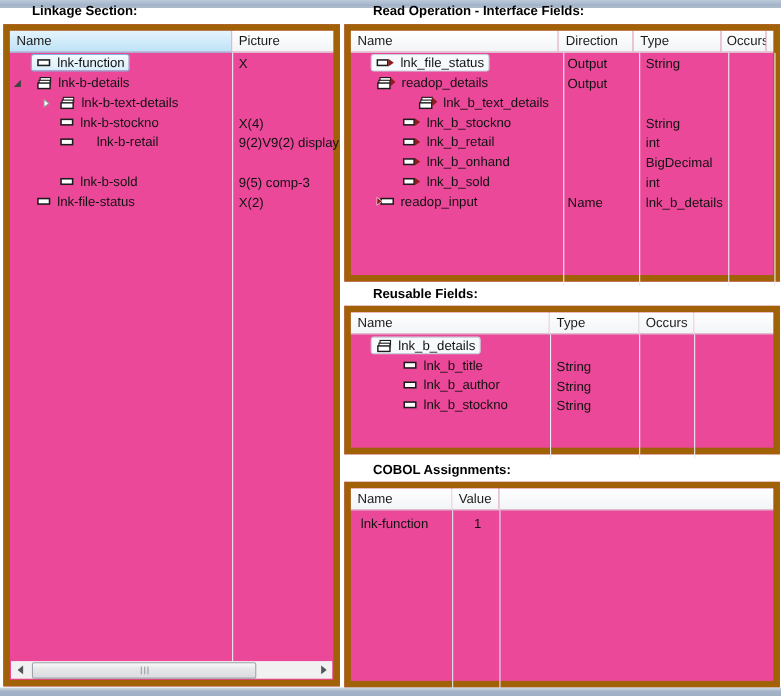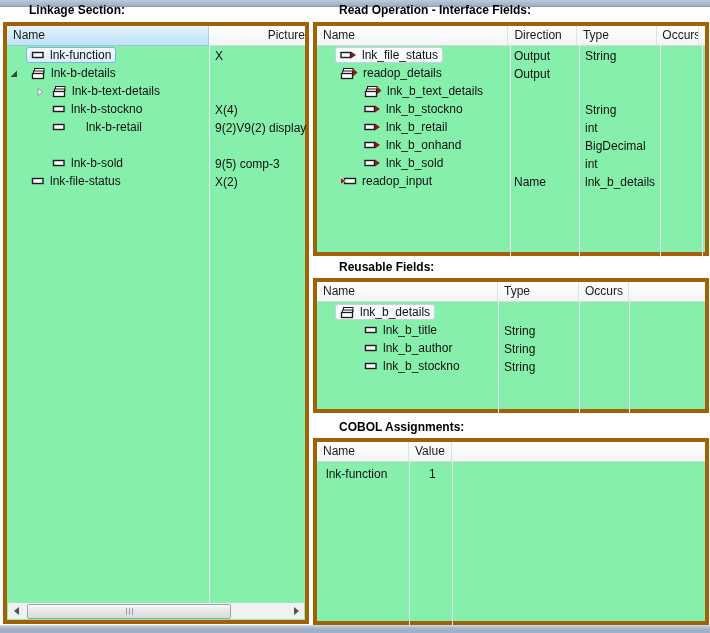--- a/index.html
+++ b/index.html
@@ -6,27 +6,27 @@
   body{
     width:710px;height:633px;position:relative;overflow:hidden;
     background:#ffffff;color:#111;
     font-family:"Liberation Sans",sans-serif;font-size:12px;
   }
   .topbar{position:absolute;left:0;top:0;width:710px;height:6px;
     background:linear-gradient(#bcc9da,#9dafc5);border-bottom:1px solid #8b9db3;}
   .bottombar{position:absolute;left:0;top:625px;width:710px;height:8px;
     background:linear-gradient(#d2dae4,#a4b3c7 45%,#9fafc4);}
   .seclabel{position:absolute;font-weight:bold;white-space:nowrap;color:#000;padding-left:26px;}
-  .tbl{position:absolute;background:#86efac;border:4px solid #a16207;box-sizing:border-box;}
+  .tbl{position:absolute;background:#ec4899;border:6px solid #a16207;box-sizing:border-box;}
   .thead{position:absolute;left:0;top:0;right:0;height:20px;display:flex;}
   .th{box-sizing:border-box;height:20px;line-height:19px;padding-left:6px;
     background:linear-gradient(#ffffff,#f2f4f6);
     border-right:1px solid #e2e2e2;border-bottom:1px solid #d9d9d9;
     white-space:nowrap;overflow:hidden;color:#1a1a1a;}
-  .th.fill{flex:1;border-right:none;text-align:right;}
+  .th.fill{flex:1;border-right:none;}
   .th.blue{background:linear-gradient(#e4f4fd,#cfeafa 55%,#bee3f7);
     border-right:1px solid #a5d0e7;border-bottom:1px solid #9cc5dc;}
   .trow{position:absolute;left:0;right:0;height:18px;}
   .tw{position:absolute;top:4px;width:10px;height:10px;}
   .itm{position:absolute;top:0;display:inline-flex;align-items:center;gap:5px;
     height:16px;padding:0 4px;border:1px solid transparent;border-radius:3px;
     white-space:nowrap;box-sizing:border-box;}
   .itm.sel{border-color:#7db7da;background:linear-gradient(#f3fafe,#d7edfb);}
   .itm.insel{border-color:#c7d3dc;background:#f7fafc;}
   .icw{display:inline-flex;align-items:center;}
@@ -209,21 +209,21 @@
             <rect x="1.5" y="6.5" width="11" height="5" fill="#fff" stroke="#1c1c1c" stroke-width="1.3"></rect>
             <path d="M13 1.5 L17.5 5.5 L13 9.5 Z" fill="#8e1b1b"></path>
           </svg>
         </span>
       <span>readop_details</span>
     </span>
     <span class="cv" style="left:197px;">Output</span>
   </div>
 
   <div class="trow" style="top:57px;">
-    <span class="itm" style="left:42px;">
+    <span class="itm" style="left:56px;">
       <span class="icw">
           <svg width="18" height="13" viewBox="0 0 18 13">
             <rect x="3.5" y="1.5" width="9.5" height="4" fill="#fff" stroke="#1c1c1c"></rect>
             <rect x="2.5" y="4" width="10" height="4" fill="#fff" stroke="#1c1c1c"></rect>
             <rect x="1.5" y="6.5" width="11" height="5" fill="#fff" stroke="#1c1c1c" stroke-width="1.3"></rect>
             <path d="M13 1.5 L17.5 5.5 L13 9.5 Z" fill="#8e1b1b"></path>
           </svg>
         </span>
       <span>lnk_b_text_details</span>
     </span>

